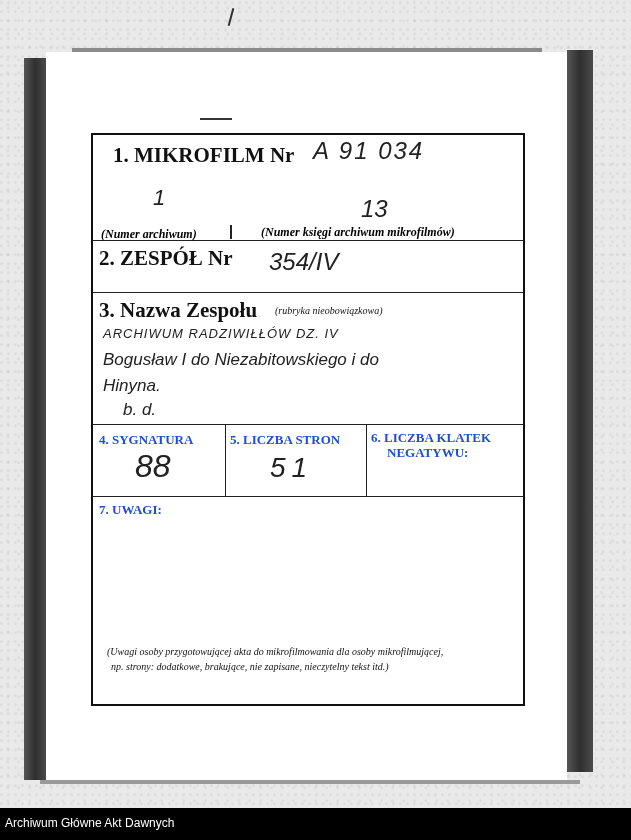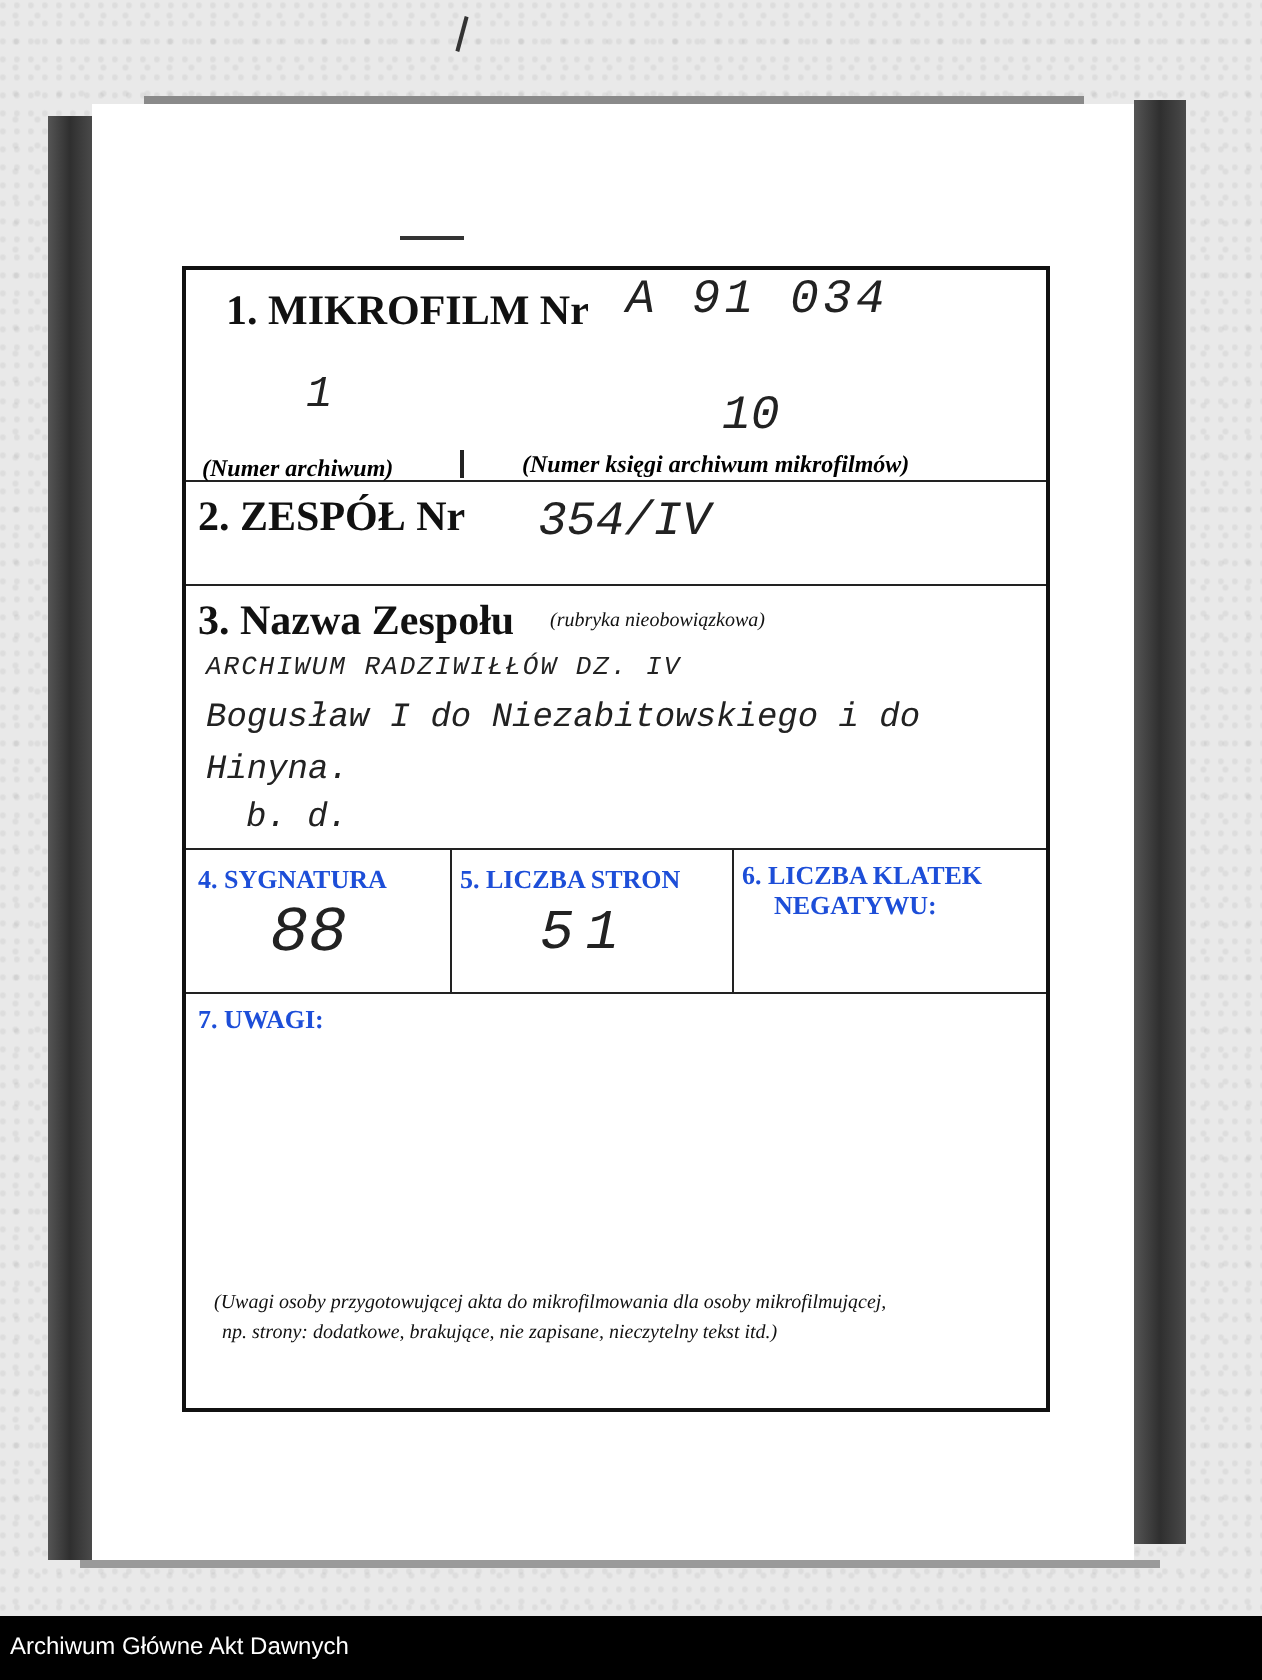--- a/index.html
+++ b/index.html
@@ -10,21 +10,21 @@
         radial-gradient(circle at 70% 60%, rgba(0,0,0,0.05) 1px, transparent 2px) 0 0/11px 13px,
         #e9e9e9;}
   .lbar{position:absolute;left:24px;top:58px;width:22px;height:722px;background:linear-gradient(90deg,#555,#2f2f2f 50%,#4a4a4a);}
   .rbar{position:absolute;left:567px;top:50px;width:26px;height:722px;background:linear-gradient(90deg,#555,#2f2f2f 50%,#4a4a4a);}
   .topline{position:absolute;left:72px;top:48px;width:470px;height:4px;background:#8a8a8a;}
   .bottomline{position:absolute;left:40px;top:780px;width:540px;height:4px;background:#9a9a9a;}
   .sheet{position:absolute;left:46px;top:52px;width:521px;height:728px;background:#ffffff;}
   .card{position:absolute;left:91px;top:133px;width:434px;height:573px;border:2px solid #111;box-sizing:border-box;}
   .row{position:absolute;left:0;right:0;border-bottom:1.5px solid #222;}
   .h1{font-weight:bold;font-size:21px;color:#111;position:absolute;}
-  .hw{font-family:Liberation Mono, monospace;font-weight:200;color:#222;position:absolute;font-style:italic;}
+  .hw{font-family:Liberation Sans, sans-serif;font-weight:200;color:#222;position:absolute;font-style:italic;}
   .cap{font-style:italic;font-weight:bold;font-size:12px;color:#000000;position:absolute;}
   .small{font-style:italic;font-size:10px;color:#111;position:absolute;}
   .cellhdr{font-weight:bold;font-size:13px;color:#1d4ed8;position:absolute;}
   .footer{position:absolute;left:0;top:808px;width:631px;height:32px;background:#000;}
   .footer span{position:absolute;left:5px;top:8px;color:#fff;font-family:"Liberation Sans",sans-serif;font-size:12px;}
   .mark{position:absolute;background:#333;}
 </style>
 </head>
 <body>
 
@@ -36,21 +36,21 @@
 <div class="bottomline"></div>
 <div class="mark" style="left:230px;top:8px;width:2px;height:18px;transform:rotate(15deg);"></div>
 <div class="mark" style="left:200px;top:118px;width:32px;height:2px;"></div>
 
 <div class="card">
 
   <div class="row" style="top:0;height:105px;">
     <span class="h1" style="left:20px;top:8px;">1. MIKROFILM Nr</span>
     <span class="hw" style="left:220px;top:2px;font-size:24px;letter-spacing:2px;">A  91 034</span>
     <span class="hw" style="left:60px;top:50px;font-size:22px;">1</span>
-    <span class="hw" style="left:268px;top:60px;font-size:24px;">10</span>
+    <span class="hw" style="left:268px;top:60px;font-size:24px;">13</span>
     <span class="cap" style="left:8px;top:92px;">(Numer archiwum)</span>
     <span style="position:absolute;left:137px;top:90px;width:1.5px;height:14px;background:#222;"></span>
     <span class="cap" style="left:168px;top:90px;">(Numer księgi archiwum mikrofilmów)</span>
   </div>
 
   <div class="row" style="top:105px;height:52px;">
     <span class="h1" style="left:6px;top:6px;">2. ZESPÓŁ Nr</span>
     <span class="hw" style="left:176px;top:8px;font-size:24px;">354/IV</span>
   </div>
 

